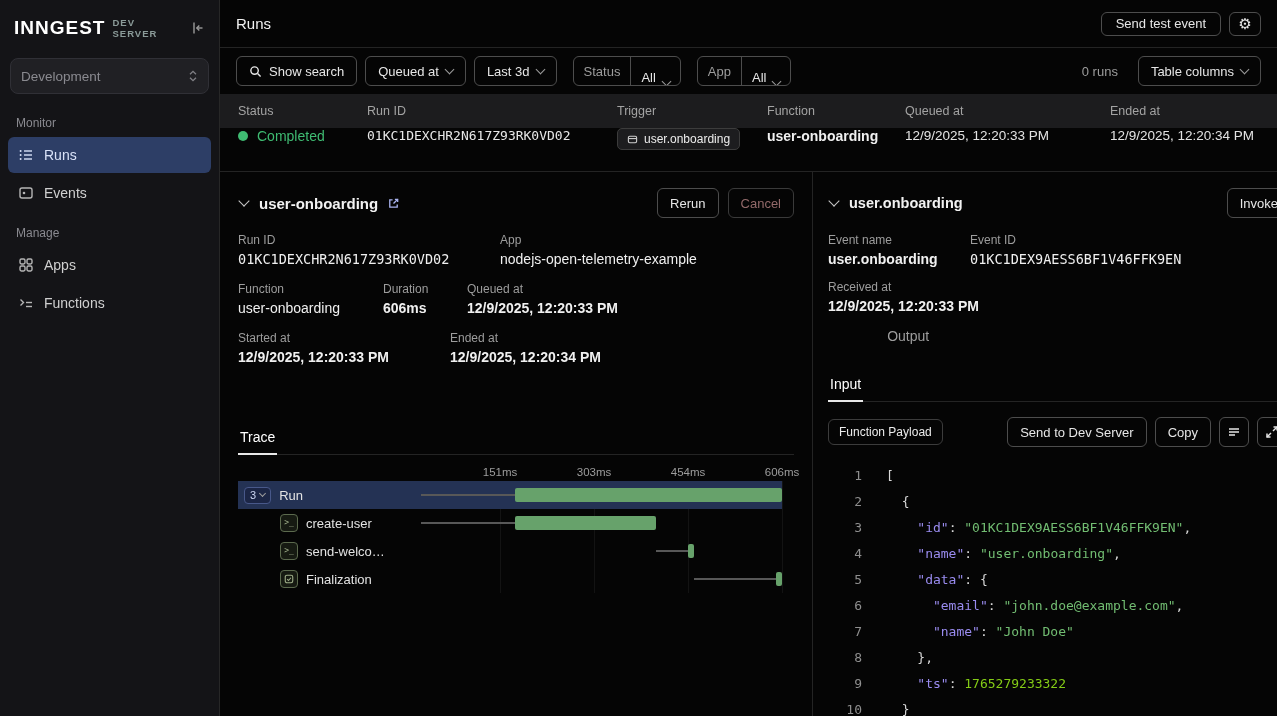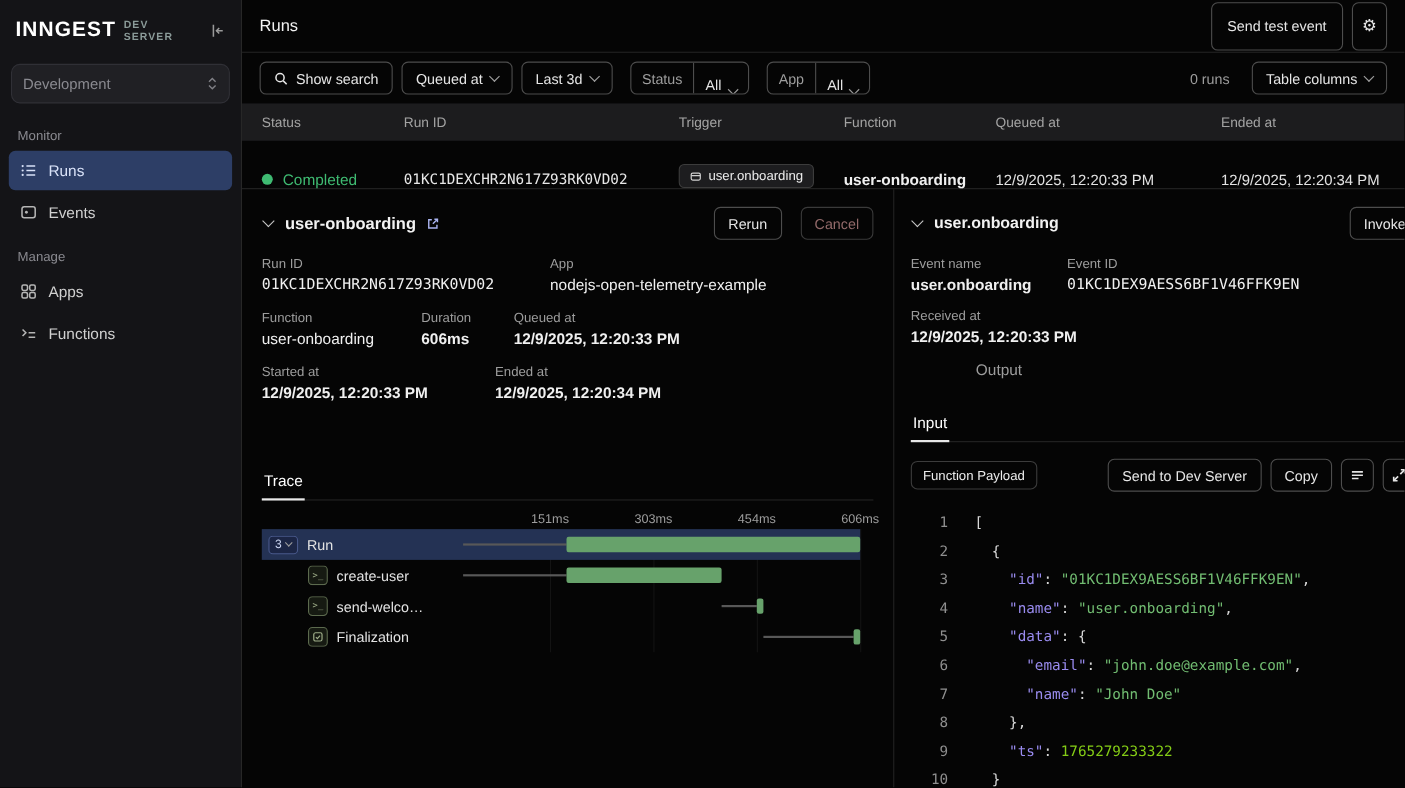--- a/index.html
+++ b/index.html
@@ -29,41 +29,41 @@
 
   
   .main { flex:1; display:flex; flex-direction:column; min-width:0; }
   .topbar { height:48px; display:flex; align-items:center; padding:0 16px; border-bottom:1px solid #242424; }
   .page-title { font-size:15px; font-weight:500; color:#f2f2f2; }
   .topbar-right { margin-left:auto; display:flex; align-items:center; gap:8px; }
 
   .btn { display:inline-flex; align-items:center; gap:7px; height:30px; padding:0 12px;
          background:transparent; border:1px solid #4d4d4d; border-radius:6px; color:#e6e6e6;
          font-size:13px; font-family:inherit; cursor:pointer; white-space:nowrap; }
-  .btn-lg { height:44px; padding:0 14px; }
+  .btn-lg { height:24px; padding:0 14px; }
   .icon-btn { width:32px; justify-content:center; padding:0; }
   .icon-btn-sm { width:30px; height:30px; justify-content:center; padding:0; }
   .btn-cancel { color:#936a6a; border-color:#3a3a3a; cursor:default; }
 
   .cvd { display:inline-block; width:7px; height:7px; border-right:1.5px solid #9d9d9d;
          border-bottom:1.5px solid #9d9d9d; transform:rotate(45deg); margin-top:-4px; }
   .cvd-lg { width:8px; height:8px; border-color:#c8c8c8; }
   .cvd-sm { width:5px; height:5px; margin-top:-2px; }
 
   
   .filterbar { height:46px; display:flex; align-items:center; padding:0 16px; gap:8px; }
   .seg { display:inline-flex; align-items:stretch; height:30px; border:1px solid #4d4d4d; border-radius:6px; overflow:hidden; }
   .seg-label { display:flex; align-items:center; padding:0 10px; color:#9d9d9d; border-right:1px solid #4d4d4d; }
   .seg-value { display:flex; align-items:flex-end; gap:7px; padding:0 10px; color:#e6e6e6; cursor:pointer; }
   .gap-l { margin-left:8px; }
   .runs-count { margin-left:auto; color:#9d9d9d; margin-right:12px; }
 
   
   .thead { display:flex; align-items:center; height:34px; background:#1c1c1e; color:#a3a3a3; font-size:12.5px; padding-left:18px; }
-  .trow { display:flex; align-items:flex-end; height:44px; padding-left:18px; border-bottom:1px solid #242424; cursor:pointer; }
+  .trow { display:flex; align-items:flex-start; height:44px; padding-left:18px; border-bottom:1px solid #242424; cursor:pointer; }
   .col-status { width:129px; } .col-runid { width:250px; } .col-trigger { width:150px; }
   .col-fn { width:138px; } .col-queued { width:205px; } .col-ended { flex:1; }
   .status-cell { display:flex; align-items:center; gap:9px; color:#3fbb72; font-size:14px; }
   .dot { width:10px; height:10px; border-radius:50%; background:#3fbb72; }
   .runid-cell { font-size:13px; color:#e8e8e8; }
   .badge { display:inline-flex; align-items:center; gap:6px; padding:3px 9px; background:#1d1d1f;
            border:1px solid #3c3c3c; border-radius:5px; font-size:12px; color:#ececec; }
   .fn-cell { font-size:14px; font-weight:700; color:#f0f0f0; }
   .date-cell { font-size:13.5px; color:#e3e3e3; }
 
@@ -310,21 +310,21 @@
             <svg width="13" height="13" viewBox="0 0 14 14" fill="none" stroke="currentColor" stroke-width="1.4">
               <path d="M6 3H3v8h8V8"></path>
                 <path d="M8.5 2.5h3v3"></path>
                 <path d="M11.5 2.5 7 7"></path>
             </svg>
           </span>
           <span class="spacer"></span>
           <button class="btn">
             <span>Rerun</span>
           </button>
-          <button class="btn btn-cancel" style="margin-left:8px;">
+          <button class="btn btn-cancel" style="">
             <span>Cancel</span>
           </button>
         </div>
 
         <div class="frow">
           <div class="fblock w262">
             <div class="flabel">Run ID</div>
             <div class="fvalue mono">01KC1DEXCHR2N617Z93RK0VD02</div>
           </div>
           <div class="fblock">

